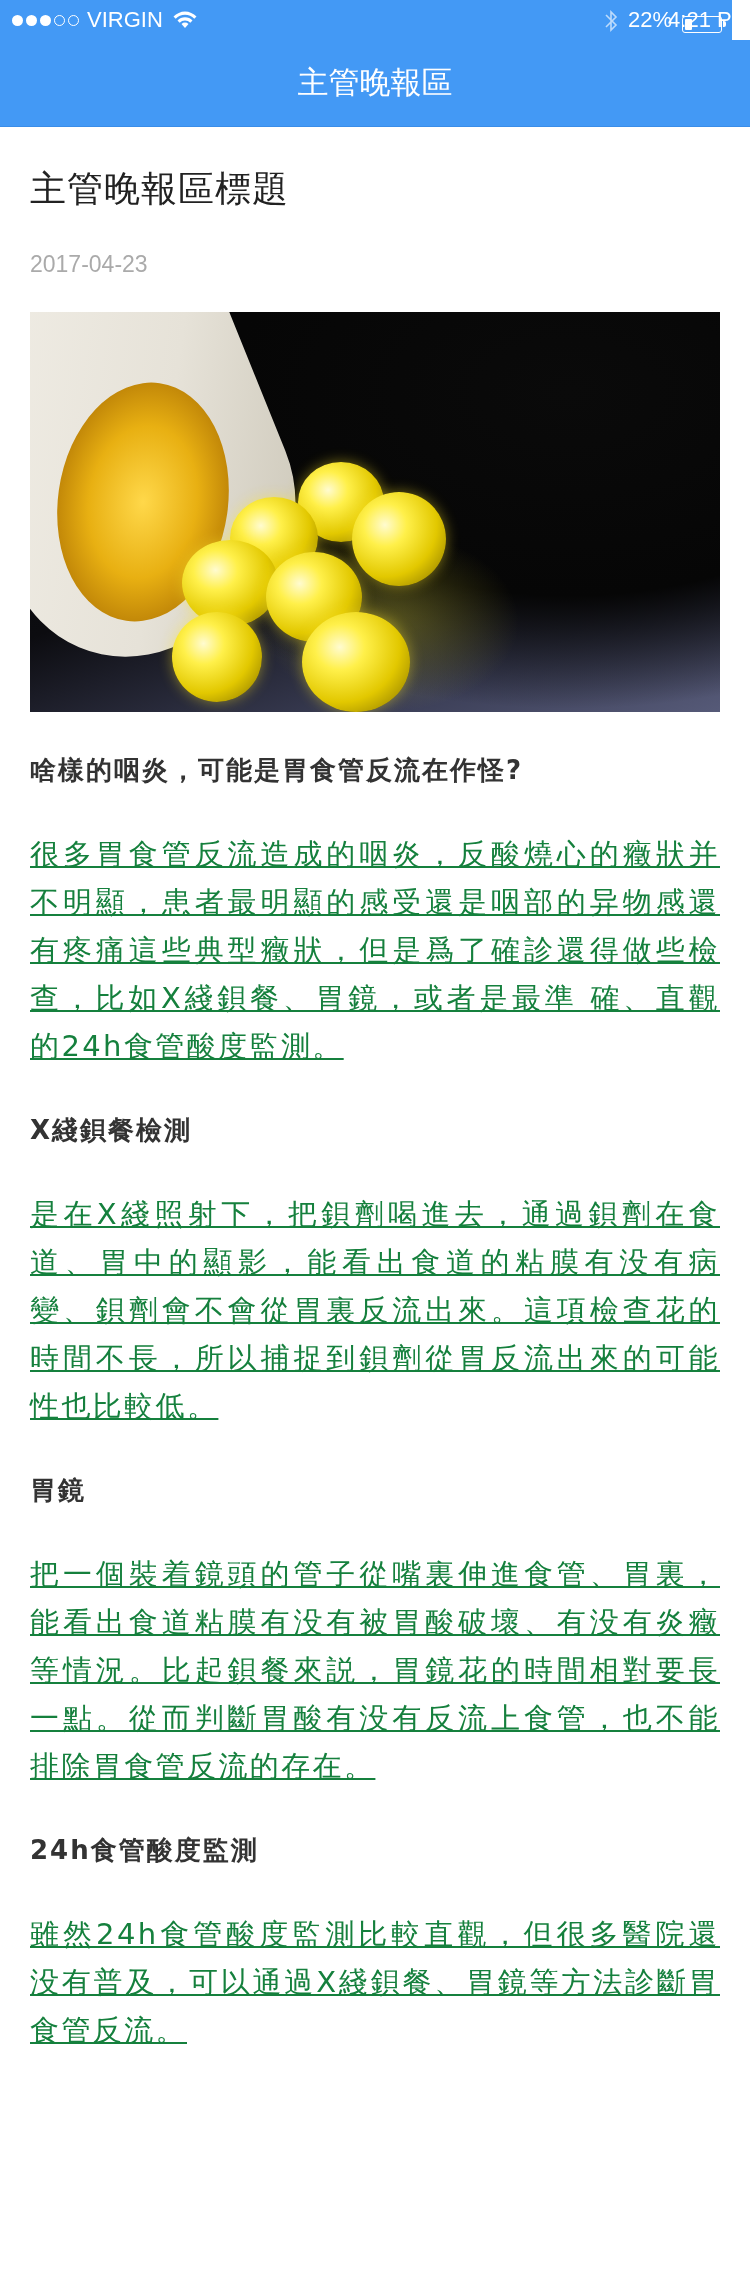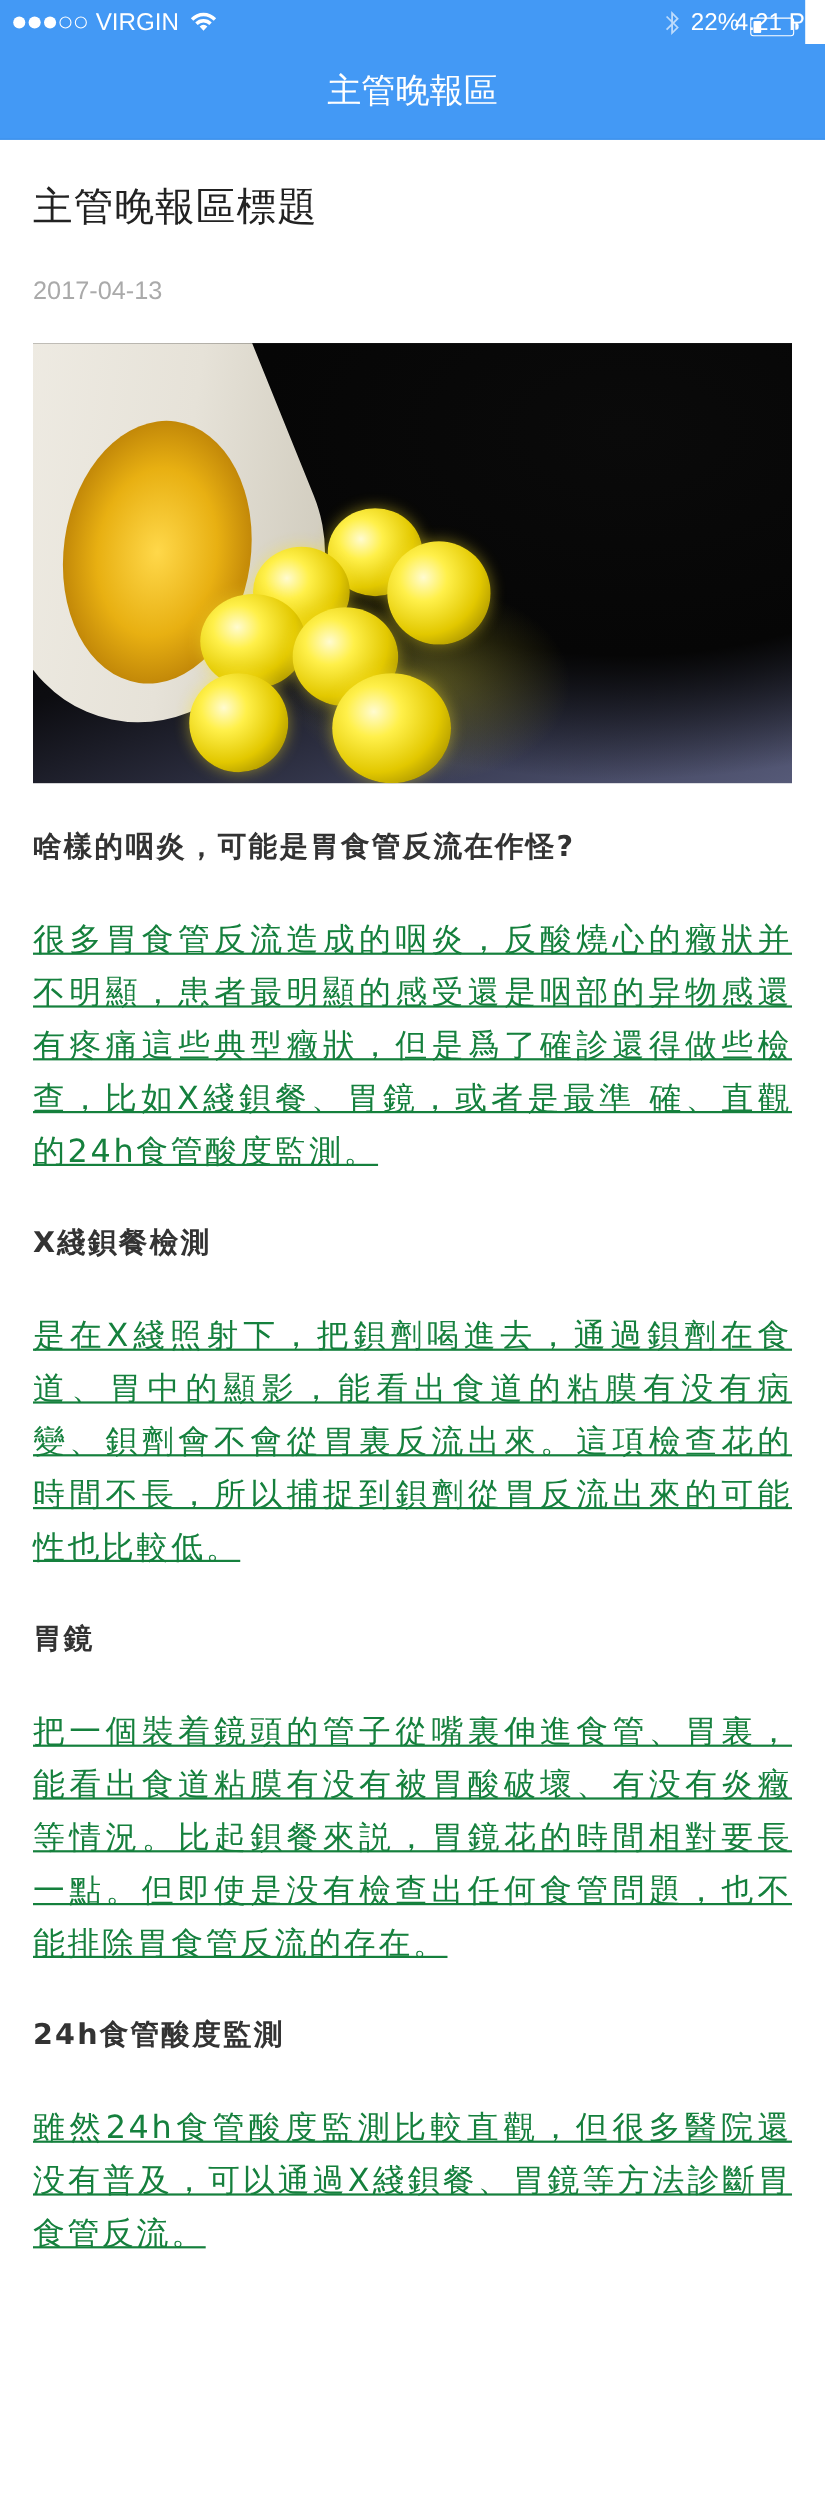--- a/index.html
+++ b/index.html
@@ -92,21 +92,21 @@
     </div>
   </div>
 </div>
 
 <div class="navbar">
   <span>主管晚報區</span>
 </div>
 
 <div class="content">
   <h1 class="title">主管晚報區標題</h1>
-  <div class="date">2017-04-13</div>
+  <div class="date">2017-04-23</div>
 
   <div class="hero" aria-label="yellow fish oil capsules spilling from white bottle">
     <div class="bottle"></div>
     <div class="bottle-mouth"></div>
     <div class="glow"></div>
     <div class="capsule" style="left:268px;top:150px;width:86px;height:80px;"></div>
     <div class="capsule" style="left:322px;top:180px;width:94px;height:94px;"></div>
     <div class="capsule" style="left:200px;top:185px;width:88px;height:82px;"></div>
     <div class="capsule" style="left:152px;top:228px;width:96px;height:86px;"></div>
     <div class="capsule" style="left:236px;top:240px;width:96px;height:90px;"></div>
@@ -114,17 +114,17 @@
     <div class="capsule" style="left:272px;top:300px;width:108px;height:100px;"></div>
   </div>
 
   <h2 class="h2">啥樣的咽炎，可能是胃食管反流在作怪?</h2>
   <p class="p">很多胃食管反流造成的咽炎，反酸燒心的癥狀并不明顯，患者最明顯的感受還是咽部的异物感還有疼痛這些典型癥狀，但是爲了確診還得做些檢查，比如X綫鋇餐、胃鏡，或者是最準 確、直觀的24h食管酸度監測。</p>
 
   <h2 class="h2 sec">X綫鋇餐檢測</h2>
   <p class="p">是在X綫照射下，把鋇劑喝進去，通過鋇劑在食道、胃中的顯影，能看出食道的粘膜有没有病變、鋇劑會不會從胃裏反流出來。這項檢查花的時間不長，所以捕捉到鋇劑從胃反流出來的可能性也比較低。</p>
 
   <h2 class="h2 sec">胃鏡</h2>
-  <p class="p">把一個裝着鏡頭的管子從嘴裏伸進食管、胃裏，能看出食道粘膜有没有被胃酸破壞、有没有炎癥等情況。比起鋇餐來説，胃鏡花的時間相對要長一點。但即使是没有檢查出任何食管問題，也不能排除胃食管反流的存在。</p>
+  <p class="p">把一個裝着鏡頭的管子從嘴裏伸進食管、胃裏，能看出食道粘膜有没有被胃酸破壞、有没有炎癥等情況。比起鋇餐來説，胃鏡花的時間相對要長一點。從而判斷胃酸有没有反流上食管，也不能排除胃食管反流的存在。</p>
 
   <h2 class="h2 sec">24h食管酸度監測</h2>
   <p class="p">雖然24h食管酸度監測比較直觀，但很多醫院還没有普及，可以通過X綫鋇餐、胃鏡等方法診斷胃食管反流。</p>
 </div>
 
 </body></html>

